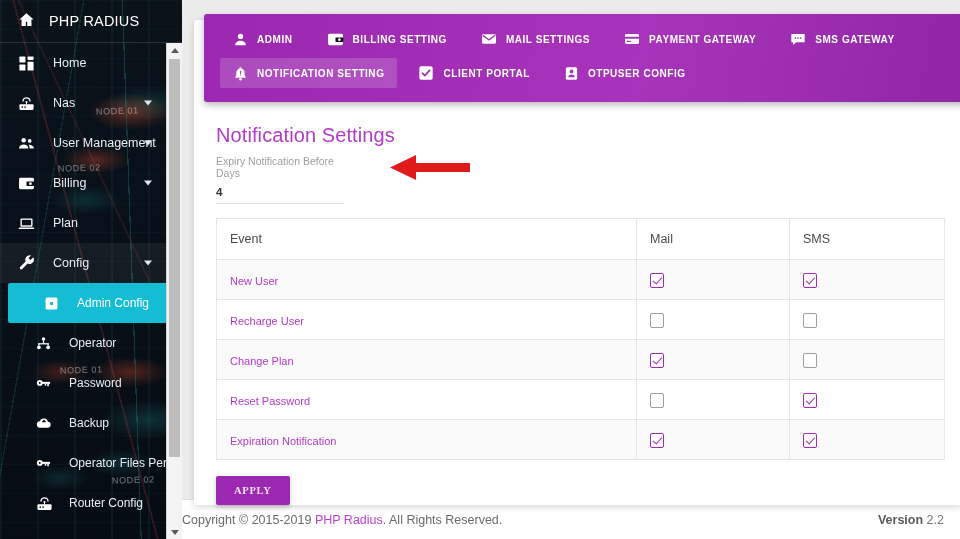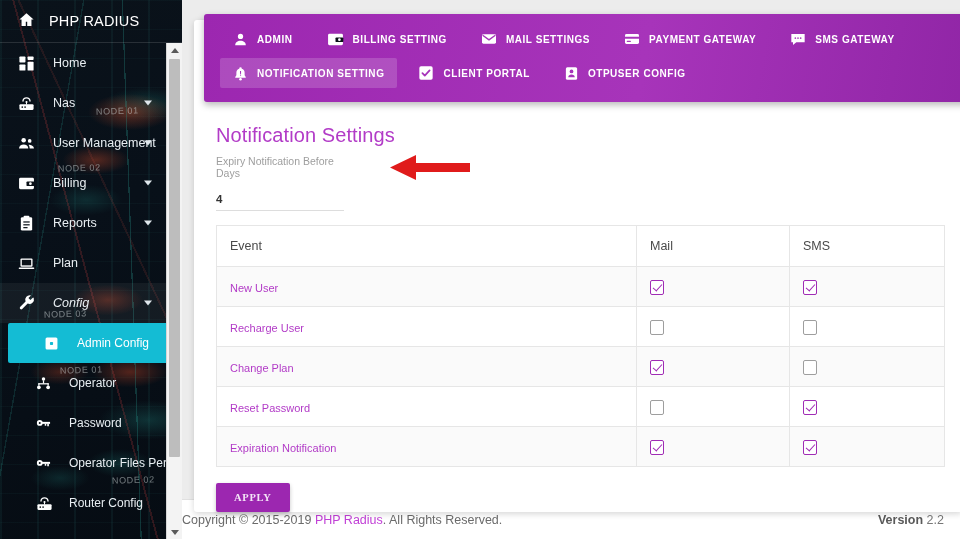--- a/index.html
+++ b/index.html
@@ -72,21 +72,21 @@
     text-decoration: none;
   }
   .nav-item .ico { width: 26px; display:flex; align-items:center; flex:0 0 26px; }
   .nav-item .lbl { padding-left: 9px; white-space: nowrap; }
   .nav-item .caret {
     position: absolute; right: 24px; top: 50%; transform: translateY(-50%);
     width: 0; height: 0;
     border-left: 4.5px solid transparent; border-right: 4.5px solid transparent;
     border-top: 5px solid #dfe7ec;
   }
-  .nav-item.dim { background: rgba(255,255,255,.055); font-style: italic; }
+  .nav-item.dim { background: rgba(255,255,255,.055); }
   .nav-item.active {
     background: #14bcd4; color:#fff;
     width: 160px; margin-left: 8px; padding-left: 10px;
     border-radius: 2px;
   }
   .nav-item.sub { padding-left: 36px; font-size: 12px; }
   .nav-item.sub .ico { flex:0 0 24px; width:24px; }
 
   #side-scroll {
     position: absolute; right: 0; top: 43px; width: 16px; height: 496px;
@@ -135,21 +135,21 @@
     box-shadow: 0 2px 6px rgba(0,0,0,.16);
     z-index: 2;
   }
   #content-inner { padding: 104px 22px 0 22px; }
 
   #page-title {
     color: #b23bc7; font-size: 20px; font-weight: normal;
     letter-spacing: .1px; margin-bottom: 8px;
   }
   .field-block { width: 128px; margin-bottom: 14px; }
-  .field-label { font-size: 10.5px; color: #9e9e9e; margin-bottom: 10px; }
+  .field-label { font-size: 10.5px; color: #9e9e9e; margin-bottom: 3px; }
   .field-input {
     font-size: 11.5px; color: #333; font-weight: bold;
     border: none; border-bottom: 1px solid #ddd;
     width: 128px; padding: 0 0 5px 0; outline: none;
     font-family: "Liberation Sans", sans-serif; background: transparent;
   }
 
   table.evt { width: 728px; border-collapse: collapse; table-layout: fixed; }
   table.evt th, table.evt td { border: 1px solid #e6e6e6; }
   table.evt th {
@@ -265,33 +265,20 @@
               <rect x="12" y="9" width="11" height="6.5" rx="1.2" fill="#0b1118"></rect>
               <circle cx="17.5" cy="12.2" r="1.9" fill="#fff"></circle>
             </svg>
           </span>
           <span class="lbl">Billing</span>
           <span class="caret"></span>
         </div>
         <div class="nav-item">
           <span class="ico">
             <svg width="17" height="17" viewBox="0 0 24 24" fill="#fff">
-              <rect x="4" y="3" width="16" height="19" rx="2"></rect>
-              <rect x="8" y="1" width="8" height="4" rx="1.2"></rect>
-              <rect x="7.5" y="9" width="9" height="1.7" fill="#0b1118"></rect>
-              <rect x="7.5" y="13" width="9" height="1.7" fill="#0b1118"></rect>
-              <rect x="7.5" y="17" width="6" height="1.7" fill="#0b1118"></rect>
-            </svg>
-          </span>
-          <span class="lbl">Reports</span>
-          <span class="caret"></span>
-        </div>
-        <div class="nav-item">
-          <span class="ico">
-            <svg width="17" height="17" viewBox="0 0 24 24" fill="#fff">
               <rect x="3.5" y="5" width="17" height="11.5" rx="1.5"></rect>
               <rect x="5.4" y="6.8" width="13.2" height="7.8" fill="#0b1118"></rect>
               <rect x="1" y="17.6" width="22" height="2.1" rx="1"></rect>
             </svg>
           </span>
           <span class="lbl">Plan</span>
         </div>
         <div class="nav-item dim">
           <span class="ico">
             <svg width="18" height="18" viewBox="0 0 24 24" fill="#fff">
@@ -328,20 +315,29 @@
           <span class="ico">
             <svg width="15" height="15" viewBox="0 0 24 24" fill="#fff">
               <circle cx="6" cy="11" r="4.6"></circle>
               <circle cx="6" cy="11" r="1.6" fill="#0b1118"></circle>
               <rect x="9.5" y="9.4" width="13" height="3.2"></rect>
               <rect x="18" y="12.4" width="2.6" height="4"></rect>
               <rect x="14" y="12.4" width="2.4" height="3.2"></rect>
             </svg>
           </span>
           <span class="lbl">Password</span>
+        </div>
+        <div class="nav-item sub">
+          <span class="ico">
+            <svg width="16" height="16" viewBox="0 0 24 24" fill="#fff">
+              <path d="M6.3 19a4.8 4.8 0 0 1-.5-9.6 6.2 6.2 0 0 1 12 .8 4.1 4.1 0 0 1-.6 8.8z"></path>
+              <path d="M12 6.6l3.6 4.2h-7.2z" fill="#0b1118"></path>
+            </svg>
+          </span>
+          <span class="lbl">Backup</span>
         </div>
         <div class="nav-item sub">
           <span class="ico">
             <svg width="15" height="15" viewBox="0 0 24 24" fill="#fff">
               <circle cx="6" cy="11" r="4.6"></circle>
               <circle cx="6" cy="11" r="1.6" fill="#0b1118"></circle>
               <rect x="9.5" y="9.4" width="13" height="3.2"></rect>
               <rect x="18" y="12.4" width="2.6" height="4"></rect>
               <rect x="14" y="12.4" width="2.4" height="3.2"></rect>
             </svg>

